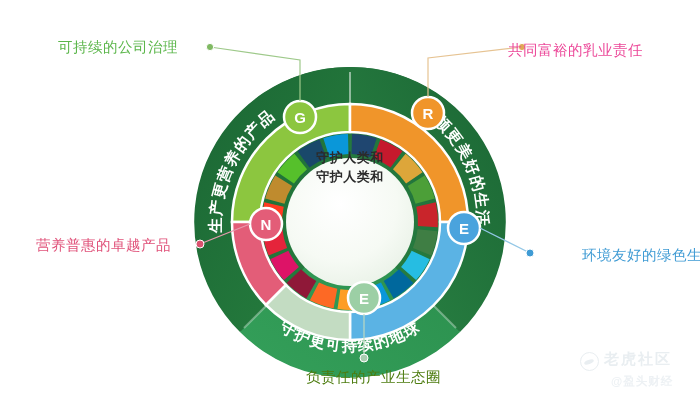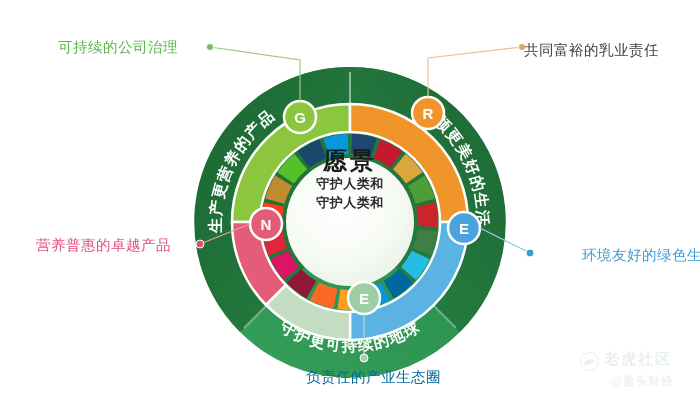--- a/index.html
+++ b/index.html
@@ -15,24 +15,24 @@
 
   .lbl{
     position:absolute;
     font-size:14.5px;
     font-weight:normal;
     letter-spacing:0.5px;
     white-space:nowrap;
     line-height:1;
   }
   #lbl-gov   {left:58px;  top:40px;  color:#5bb64a;}
-  #lbl-resp  {left:524px; top:43px;  color:#404040;}
+  #lbl-resp  {left:508px; top:43px;  color:#ec4899;}
   #lbl-nutri {left:36px;  top:238px; color:#e0527a;}
   #lbl-env   {left:582px; top:248px; color:#3f9bd4;}
-  #lbl-eco   {left:306px; top:370px; color:#0369a1;}
+  #lbl-eco   {left:306px; top:370px; color:#4d7c0f;}
 
   .wm{
     position:absolute;
     color:#e9eef1;
     white-space:nowrap;
     font-weight:bold;
   }
   #wm-main{left:604px;top:350px;font-size:15px;letter-spacing:2px;}
   #wm-sub {left:611px;top:374px;font-size:11.5px;letter-spacing:1px;color:#edf1f4;}
   #wm-ring{
@@ -174,21 +174,20 @@
 
       <path d="M 480,228 L 530,253" stroke="#93c7e6"></path>
       <circle cx="530" cy="253" r="4" fill="#3f9bd4" stroke="#ffffff" stroke-width="1"></circle>
 
       <path d="M 364,314 L 364,358" stroke="#bcd9c1"></path>
       <circle cx="364" cy="358" r="4" fill="#a9cdb0" stroke="#ffffff" stroke-width="1"></circle>
     </g>
   </svg>
 
   <div style="position:absolute;left:286px;top:148px;width:128px;text-align:center;">
-    <div style="font-size:24px;font-weight:bold;color:#1a1a1a;letter-spacing:3px;line-height:1.1;">愿景</div>
     <div style="margin-top:1px;font-size:13px;font-weight:bold;color:#2b2b2b;line-height:1.45;letter-spacing:0.5px;">守护人类和</div>
     <div style="font-size:13px;font-weight:bold;color:#2b2b2b;line-height:1.45;letter-spacing:0.5px;">守护人类和</div>
   </div>
 
   <div class="lbl" id="lbl-gov">可持续的公司治理</div>
   <div class="lbl" id="lbl-resp">共同富裕的乳业责任</div>
   <div class="lbl" id="lbl-nutri">营养普惠的卓越产品</div>
   <div class="lbl" id="lbl-env">环境友好的绿色生产</div>
   <div class="lbl" id="lbl-eco">负责任的产业生态圈</div>
 

